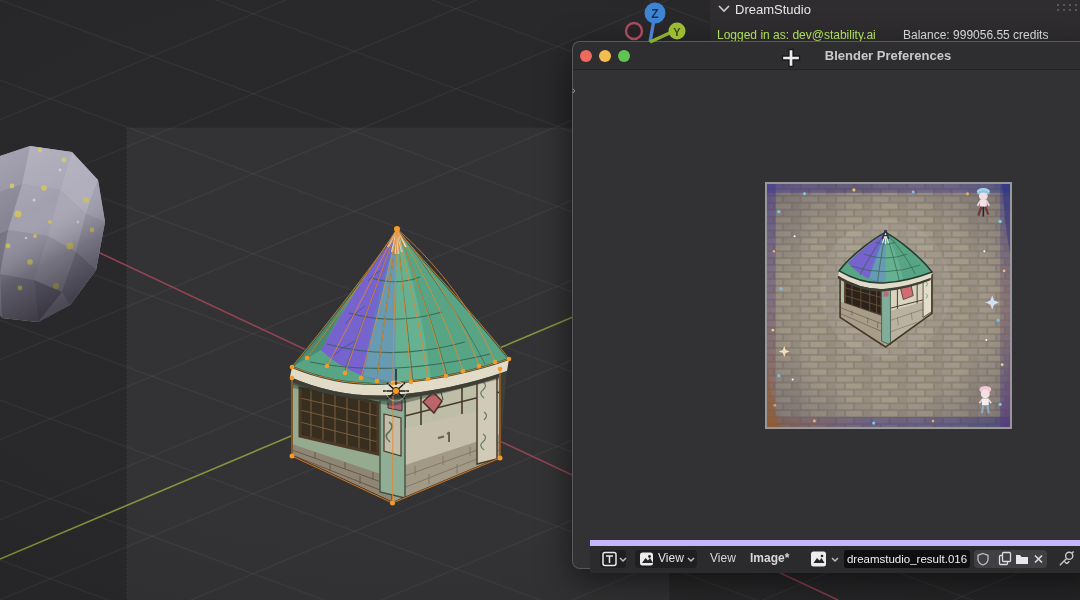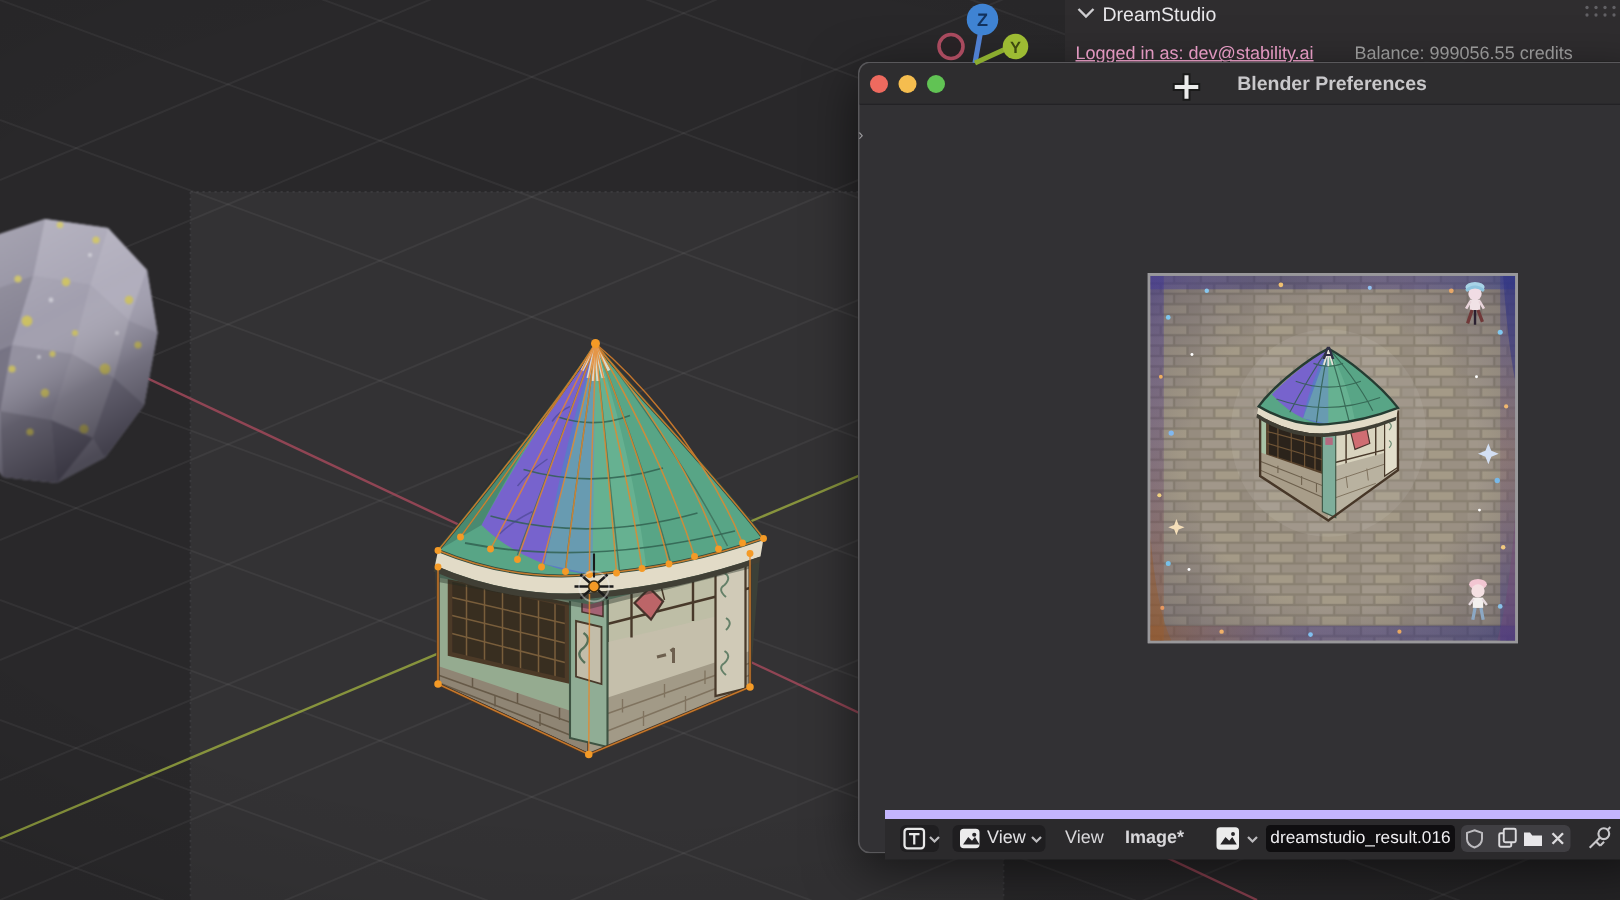--- a/index.html
+++ b/index.html
@@ -257,22 +257,22 @@
   </radialGradient>
   <rect x="0" y="0" width="1080" height="600" fill="url(#vpvig)"></rect>
 </svg>
 
 
 <div class="abs" style="left:710px;top:0;width:370px;height:41px;background:#2f2d2f;">
   <svg class="abs" width="12" height="8" viewBox="0 0 12 8" style="left:8px;top:5px;">
         <path d="M1,1 L6,6 L11,1" stroke="#cecdd0" stroke-width="1.6" fill="none"></path>
       </svg>
   <div class="abs" style="left:25px;top:2px;color:#e8e7ea;font-size:13px;text-align:center;">DreamStudio</div>
-  <div class="abs" style="left:7px;top:28px;color:#f9a8d4;font-size:12px;text-decoration:underline;">Logged in as: dev@stability.ai</div>
-  <div class="abs" style="left:193px;top:28px;color:#a3a3a3;font-size:12px;">Balance: 999056.55 credits</div>
+  <div class="abs" style="left:7px;top:28px;color:#bef264;font-size:12px;">Logged in as: dev@stability.ai</div>
+  <div class="abs" style="left:193px;top:28px;color:#e5e5e5;font-size:12px;">Balance: 999056.55 credits</div>
   <svg class="abs" width="26" height="12" viewBox="0 0 26 12" style="left:346px;top:2px;">
         <g fill="#626165">
 <circle cx="2" cy="3" r="1.1"></circle>
           <circle cx="8" cy="3" r="1.1"></circle>
           <circle cx="14" cy="3" r="1.1"></circle>
           <circle cx="20" cy="3" r="1.1"></circle>
 <circle cx="2" cy="8" r="1.1"></circle>
           <circle cx="8" cy="8" r="1.1"></circle>
           <circle cx="14" cy="8" r="1.1"></circle>
           <circle cx="20" cy="8" r="1.1"></circle>

